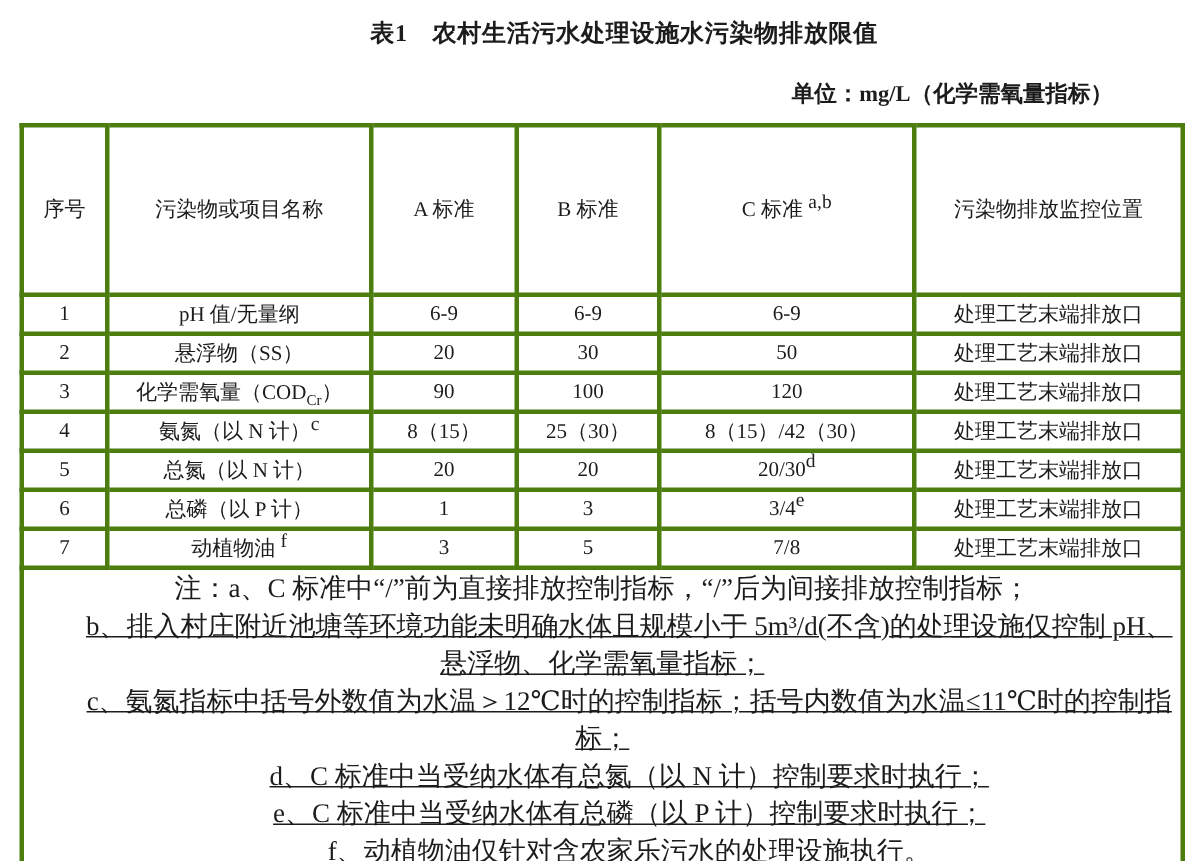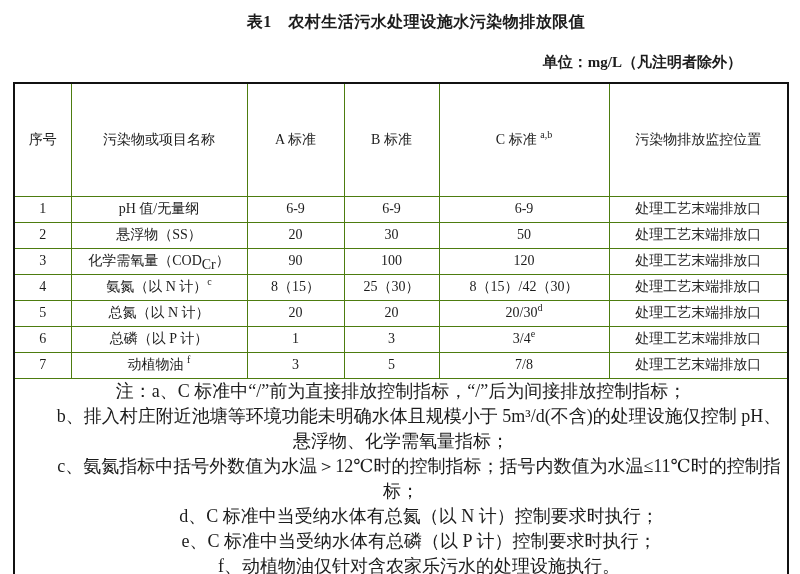--- a/index.html
+++ b/index.html
@@ -31,58 +31,58 @@
   }
   table.limits {
     border-collapse: collapse;
     table-layout: fixed;
     width: 774px;
     margin-left: 13px;
     border: 2px solid #111;
   }
   table.limits th,
   table.limits td {
-    border: 1px solid #4d7c0f;
+    border: 3px solid #4d7c0f;
     text-align: center;
     vertical-align: middle;
     font-size: 14px;
     padding: 0 2px;
     overflow: hidden;
   }
   thead tr { height: 113px; }
   tbody tr { height: 26px; }
   th { font-weight: normal; }
   td.notes-cell {
     text-align: left;
     vertical-align: top;
     height: 172px;
     padding: 4px 6px 4px 6px;
   }
   .note {
     margin: 0;
     font-size: 18px;
     line-height: 25px;
   }
-  .note.indent { text-indent: 2em; }
+  .note.indent { text-indent: 2em; text-decoration: underline; }
   sup.sp {
-    font-size: 10px;
+    font-size: 13px;
     vertical-align: super;
     line-height: 0;
   }
   sub.sb {
-    font-size: 14px;
+    font-size: 10px;
     vertical-align: sub;
     line-height: 0;
   }
 </style>
 </head>
 <body>
 
 <div class="doc-title">表1　农村生活污水处理设施水污染物排放限值</div>
-<div class="unit-note">单位：mg/L（凡注明者除外）</div>
+<div class="unit-note">单位：mg/L（化学需氧量指标）</div>
 
 <table class="limits">
   <colgroup>
     <col style="width:57px">
     <col style="width:176px">
     <col style="width:97px">
     <col style="width:95px">
     <col style="width:170px">
     <col style="width:179px">
   </colgroup>

